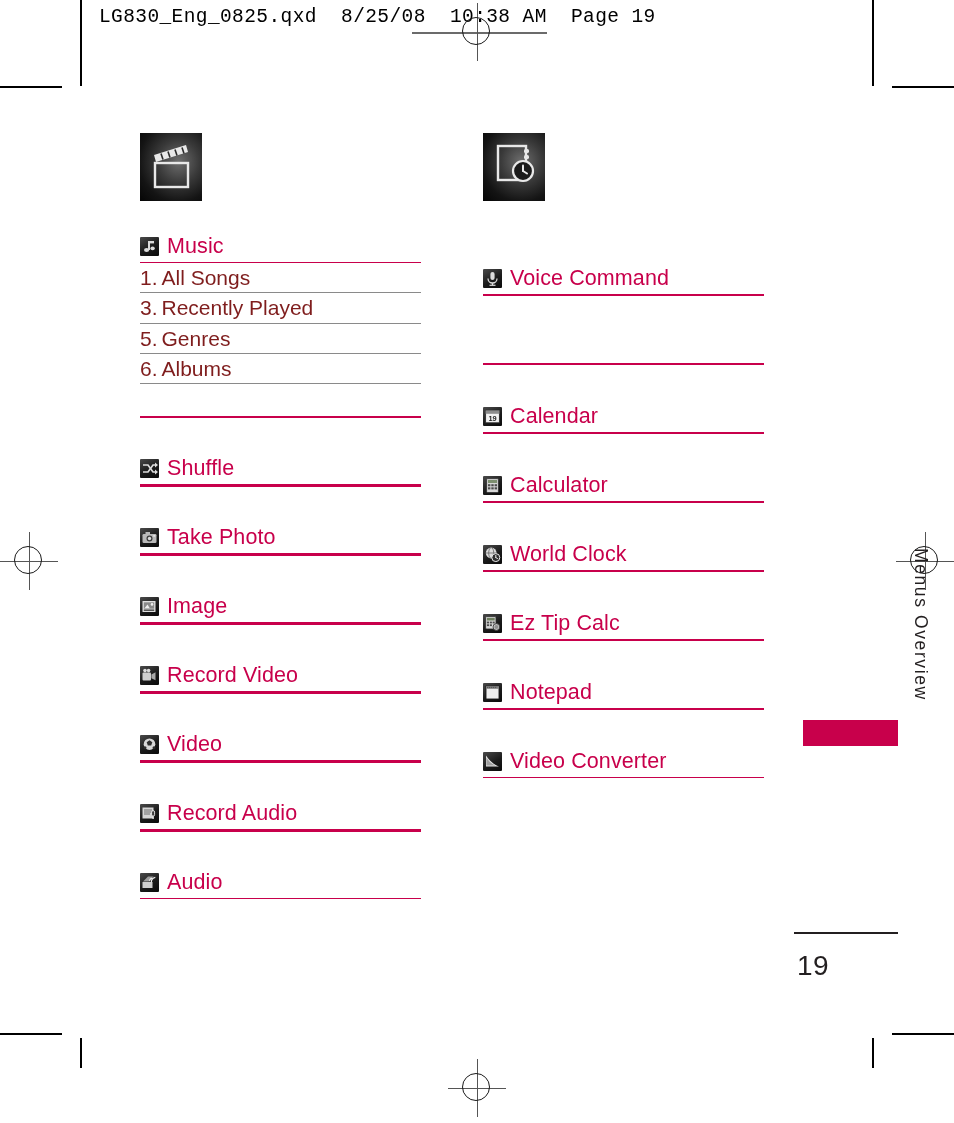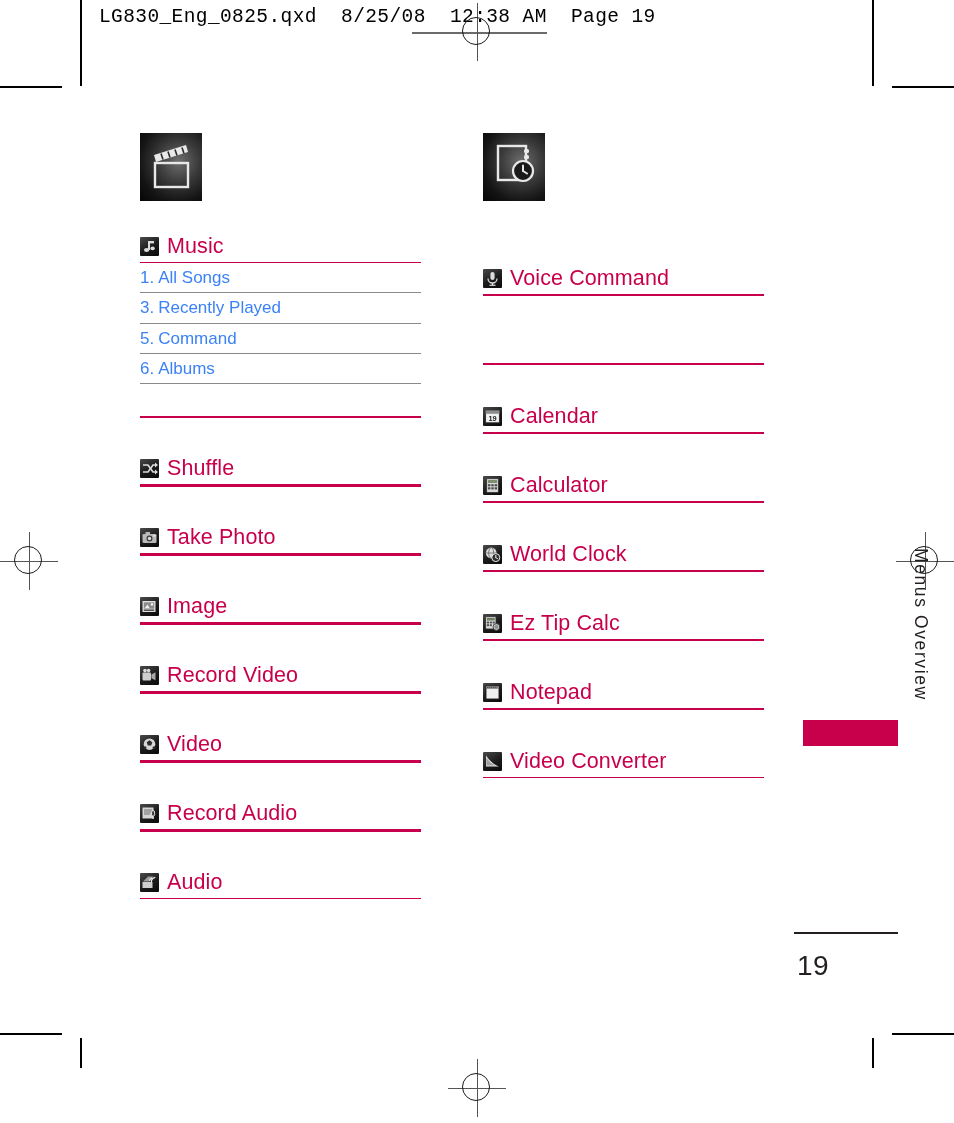--- a/index.html
+++ b/index.html
@@ -147,22 +147,22 @@
     position: relative;
     border-radius: 1px;
   }
   .glyph svg { position: absolute; left: 0; top: 0; }
 
   
   .sublist { margin: 0; padding: 0; list-style: none; }
   .sublist li {
     position: relative;
     height: 30.3px;
-    font-size: 17px;
-    color: #3b82f6;
+    font-size: 21px;
+    color: #7f1d1d;
     line-height: 30.3px;
     white-space: nowrap;
   }
   .sublist li::after {
     content: "";
     position: absolute;
     left: 0; right: 0; bottom: 0;
     height: 1px;
     background: #8a8a8a;
   }
@@ -228,21 +228,21 @@
   <div class="vline"></div>
   <div class="hline"></div>
   <div class="ring"></div>
 </div>
 <div class="reg" style="left:448px; top:1059px;">
   <div class="vline"></div>
   <div class="hline"></div>
   <div class="ring"></div>
 </div>
 
-<div class="slug">LG830_Eng_0825.qxd  8/25/08  12:38 AM  Page 19</div>
+<div class="slug">LG830_Eng_0825.qxd  8/25/08  10:38 AM  Page 19</div>
 <div class="slug-rule"></div>
 <div class="slug-reg">
   <div class="vline"></div>
   <div class="ring"></div>
 </div>
 
 <div class="col col-left">
 
   <div class="section-icon">
     <svg width="62" height="68" viewBox="0 0 62 68">
@@ -279,21 +279,21 @@
   </div>
 
   <ul class="sublist">
     <li>
       <span class="num">1.</span><span>All Songs</span>
     </li>
     <li>
       <span class="num">3.</span><span>Recently Played</span>
     </li>
     <li>
-      <span class="num">5.</span><span>Command</span>
+      <span class="num">5.</span><span>Genres</span>
     </li>
     <li>
       <span class="num">6.</span><span>Albums</span>
     </li>
   </ul>
 
   <div class="list-gap"></div>
 
   <div class="entry">
     <div class="rule-top"></div>

